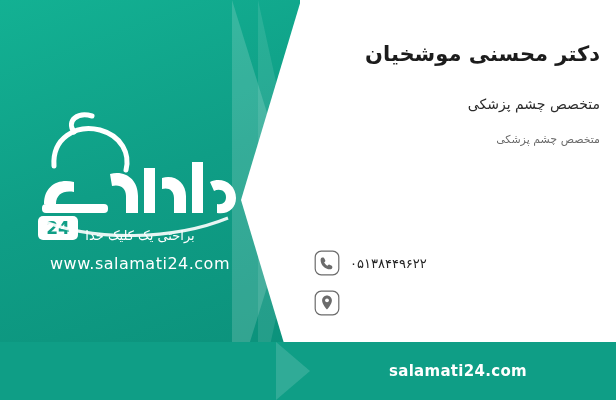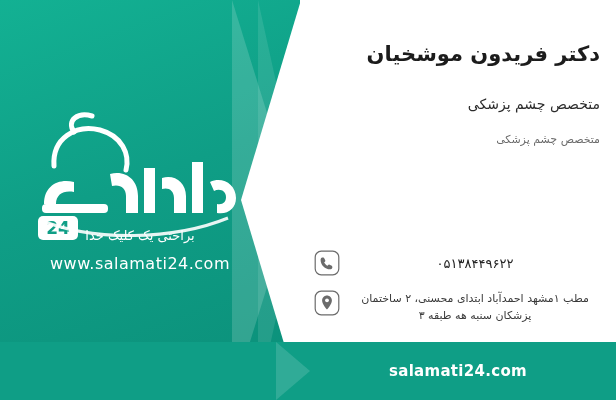--- a/index.html
+++ b/index.html
@@ -105,21 +105,21 @@
   .row{
     position:absolute;right:16px;display:flex;align-items:flex-start;
     justify-content:flex-start;flex-direction:row-reverse;width:288px;
   }
   .row .ico{
     flex:0 0 auto;width:30px;height:30px;margin-right:8px;margin-left:0;
     display:flex;align-items:center;justify-content:center;
   }
   .row .txt{
     flex:1 1 auto;color:#3a3a3a;font-size:11px;line-height:1.55;
-    padding-top:2px;text-align:center;
+    padding-top:2px;text-align:left;
   }
   .row-phone{top:248px;}
   .row-phone .txt{font-size:13px;color:#222;padding-top:6px;}
   .row-addr{top:288px;}
   .ico svg{display:block;}
 </style>
 </head>
 <body>
 
 <div class="card">
@@ -151,21 +151,21 @@
         <text x="44" y="126" font-size="17" font-weight="bold" fill="#0f9e86" text-anchor="middle" font-family="DejaVu Sans, sans-serif">24</text>
       </g>
 
       <path d="M26,112 C80,134 160,132 214,110" stroke="#ffffff" stroke-width="3" fill="none" opacity="0.9"></path>
     </svg>
     <div class="logo-tag">براحتی یک کلیک خدا</div>
     <div class="logo-site">www.salamati24.com</div>
   </div>
 
   <div class="right">
-    <div class="doc-name">دکتر فریدون موشخیان</div>
+    <div class="doc-name">دکتر محسنی موشخیان</div>
     <div class="doc-spec">متخصص چشم پزشکی</div>
     <div class="doc-spec2">متخصص چشم پزشکی</div>
 
     <div class="row row-phone">
       <span class="ico">
         <svg width="26" height="26" viewBox="0 0 26 26">
           <rect x="1.2" y="1.2" width="23.6" height="23.6" rx="6" fill="none" stroke="#6b6b6b" stroke-width="1.2"></rect>
           <path d="M8.2,7.6 c1.1,-0.4 1.9,0.2 2.3,1.1 l0.7,1.6 c0.3,0.7 0.1,1.2 -0.5,1.6 l-0.6,0.4 c0.7,1.6 1.9,2.8 3.5,3.5 l0.4,-0.6 c0.4,-0.6 0.9,-0.8 1.6,-0.5 l1.6,0.7 c0.9,0.4 1.5,1.2 1.1,2.3 -0.3,0.9 -1.2,1.6 -2.3,1.6 -4.9,0 -9.4,-4.5 -9.4,-9.4 0,-1.1 0.7,-2 1.6,-2.3 z" fill="#6b6b6b"></path>
         </svg>
       </span>
@@ -173,21 +173,20 @@
     </div>
 
     <div class="row row-addr">
       <span class="ico">
         <svg width="26" height="26" viewBox="0 0 26 26">
           <rect x="1.2" y="1.2" width="23.6" height="23.6" rx="6" fill="none" stroke="#6b6b6b" stroke-width="1.2"></rect>
           <path d="M13,5.5 c-2.7,0 -4.9,2.2 -4.9,4.9 0,3.6 4.9,9.1 4.9,9.1 0,0 4.9,-5.5 4.9,-9.1 0,-2.7 -2.2,-4.9 -4.9,-4.9 z" fill="#6b6b6b"></path>
           <circle cx="13" cy="10.3" r="1.9" fill="#ffffff"></circle>
         </svg>
       </span>
-      <span class="txt">مطب ۱مشهد احمدآباد ابتدای محسنی،  ۲ ساختمان پزشکان سنبه هه طبقه ۳</span>
     </div>
   </div>
 
   <div class="bottom-bar">
     <div class="tri"></div>
     <div class="bottom-url">salamati24.com</div>
   </div>
 
 </div>
 

